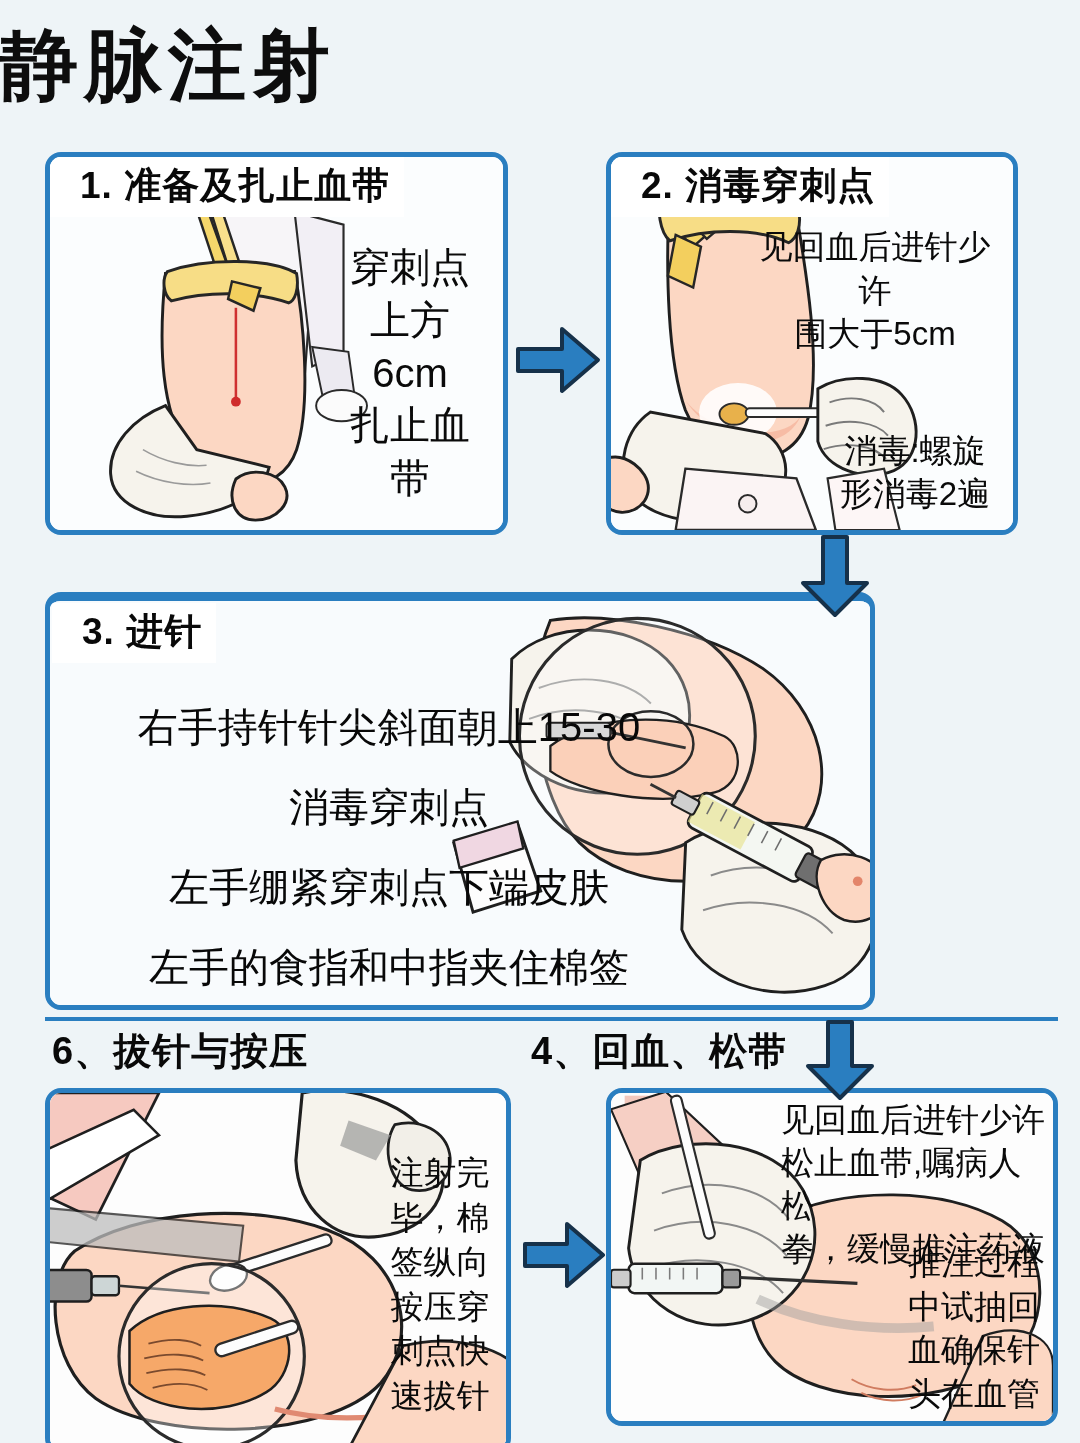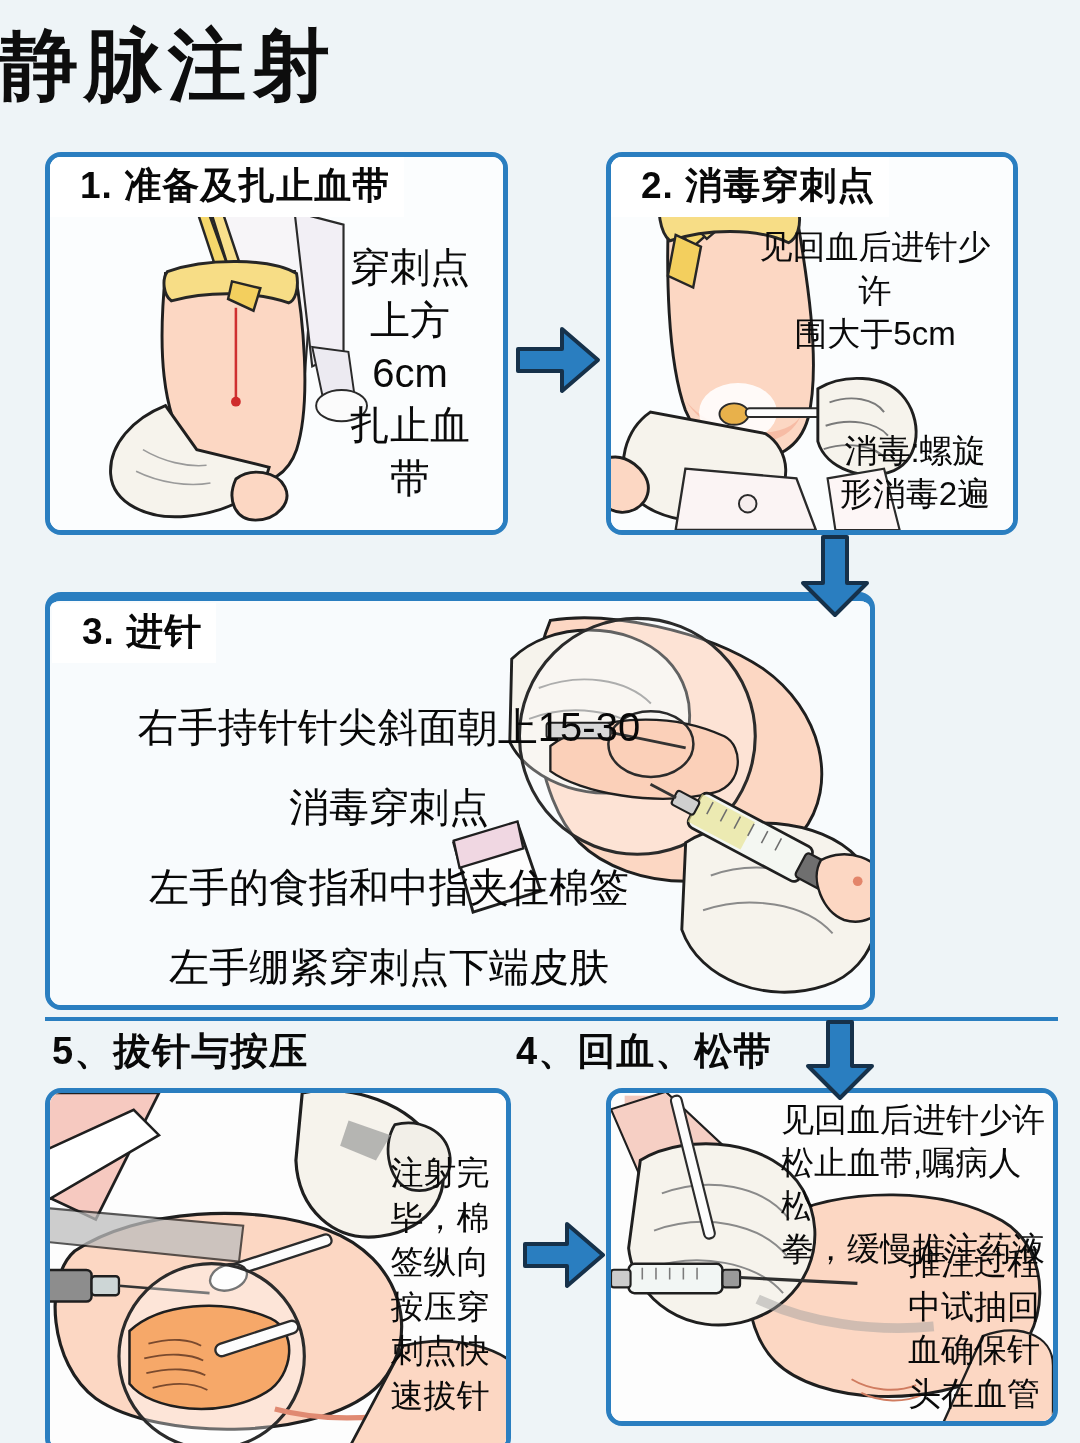--- a/index.html
+++ b/index.html
@@ -110,21 +110,21 @@
   .row-head {
     position: absolute;
     font-size: 38px;
     font-weight: bold;
     color: #090909;
     letter-spacing: 1px;
     white-space: nowrap;
     z-index: 8;
   }
   #head-5 { left: 52px;  top: 1026px; }
-  #head-4 { left: 516px; top: 1026px; }
+  #head-4 { left: 531px; top: 1026px; }
 
   
   #panel-5 { left: 45px;  top: 1088px; width: 466px; height: 366px; }
   #panel-4 { left: 606px; top: 1088px; width: 452px; height: 338px; padding-left: 20px; }
 
   #p5-text {
     position: absolute; right: 10px; top: 58px; width: 112px;
     font-size: 33px; line-height: 1.35; text-align: center; color: #0a0a0a;
     z-index: 5; font-weight: 500;
   }
@@ -277,28 +277,28 @@
       </g>
 
       <path d="M880 268 C906 254 942 266 948 292 C954 318 930 338 904 330 C882 322 868 288 880 268 Z" fill="#fcd7c3" stroke="#1f1f1f" stroke-width="2.6"></path>
       <circle cx="918" cy="290" r="5" fill="#e3856a"></circle>
     </svg>
   </div>
   <div class="panel-head" id="p3-head">3. 进针</div>
   <div id="p3-lines">
     <div>右手持针针尖斜面朝上15-30</div>
     <div>消毒穿刺点</div>
+    <div>左手绷紧穿刺点下端皮肤</div>
     <div>左手的食指和中指夹住棉签</div>
-    <div>左手绷紧穿刺点下端皮肤</div>
   </div>
 </div>
 
 <div class="divider"></div>
 
-<div class="row-head" id="head-5">5、拔针与按压</div>
+<div class="row-head" id="head-5">6、拔针与按压</div>
 <div class="row-head" id="head-4">4、回血、松带</div>
 
 <div class="arrow" id="arrow-3to4">
   <svg width="74" height="82" viewBox="0 0 74 82">
     <path d="M25 2 L49 2 L49 46 L69 46 L37 78 L5 46 L25 46 Z" fill="#2a7ec0" stroke="#16314a" stroke-width="4" stroke-linejoin="round"></path>
   </svg>
 </div>
 
 <div class="panel" id="panel-5">
   <div class="art">

